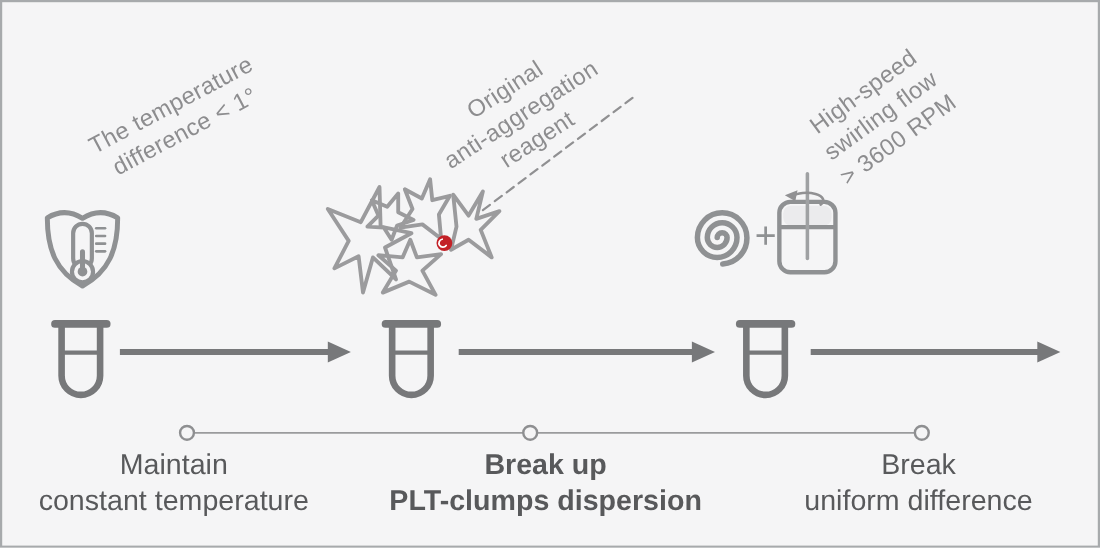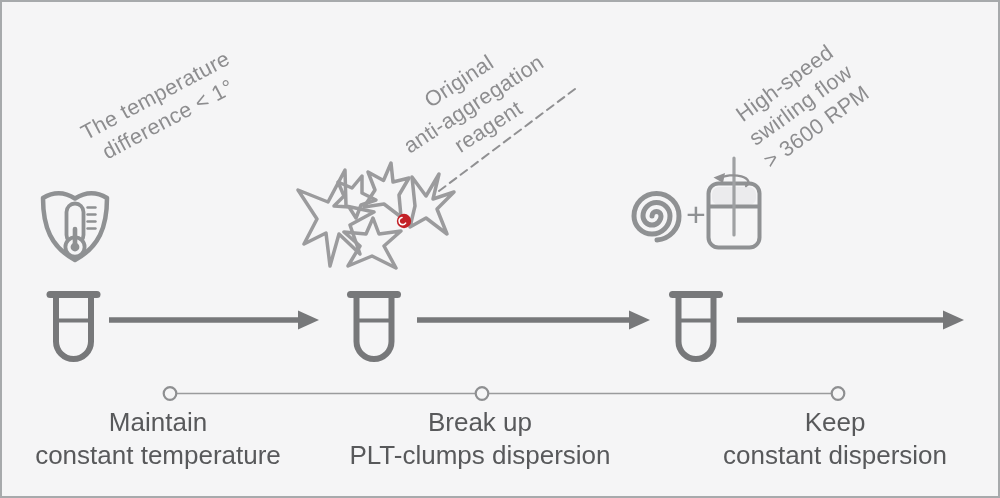--- a/index.html
+++ b/index.html
@@ -29,21 +29,21 @@
   .steplabel {
     position:absolute;
     width:320px;
     top:404px;
     text-align:center;
     color:#58595b;
     font-size:26px;
     line-height:32.5px;
   }
   #label-1 { left:-4px; }
-  #label-2 { left:318px; }
+  #label-2 { left:334px;font-weight:bold; }
   #label-3 { left:673px; }
   .plus {
     position:absolute;
     left:682px; top:195px;
     width:24px;
     text-align:center;
     color:#8f9193;
     font-size:34px;
     line-height:34px;
     font-weight:400;
@@ -158,17 +158,17 @@
 
   <div class="steplabel" id="label-1">
     <div>Maintain</div>
     <div>constant temperature</div>
   </div>
   <div class="steplabel" id="label-2">
     <div>Break up</div>
     <div>PLT-clumps dispersion</div>
   </div>
   <div class="steplabel" id="label-3">
-    <div>Keep</div>
-    <div>constant dispersion</div>
+    <div>Break</div>
+    <div>uniform difference</div>
   </div>
 
 </div>
 
 </body></html>

